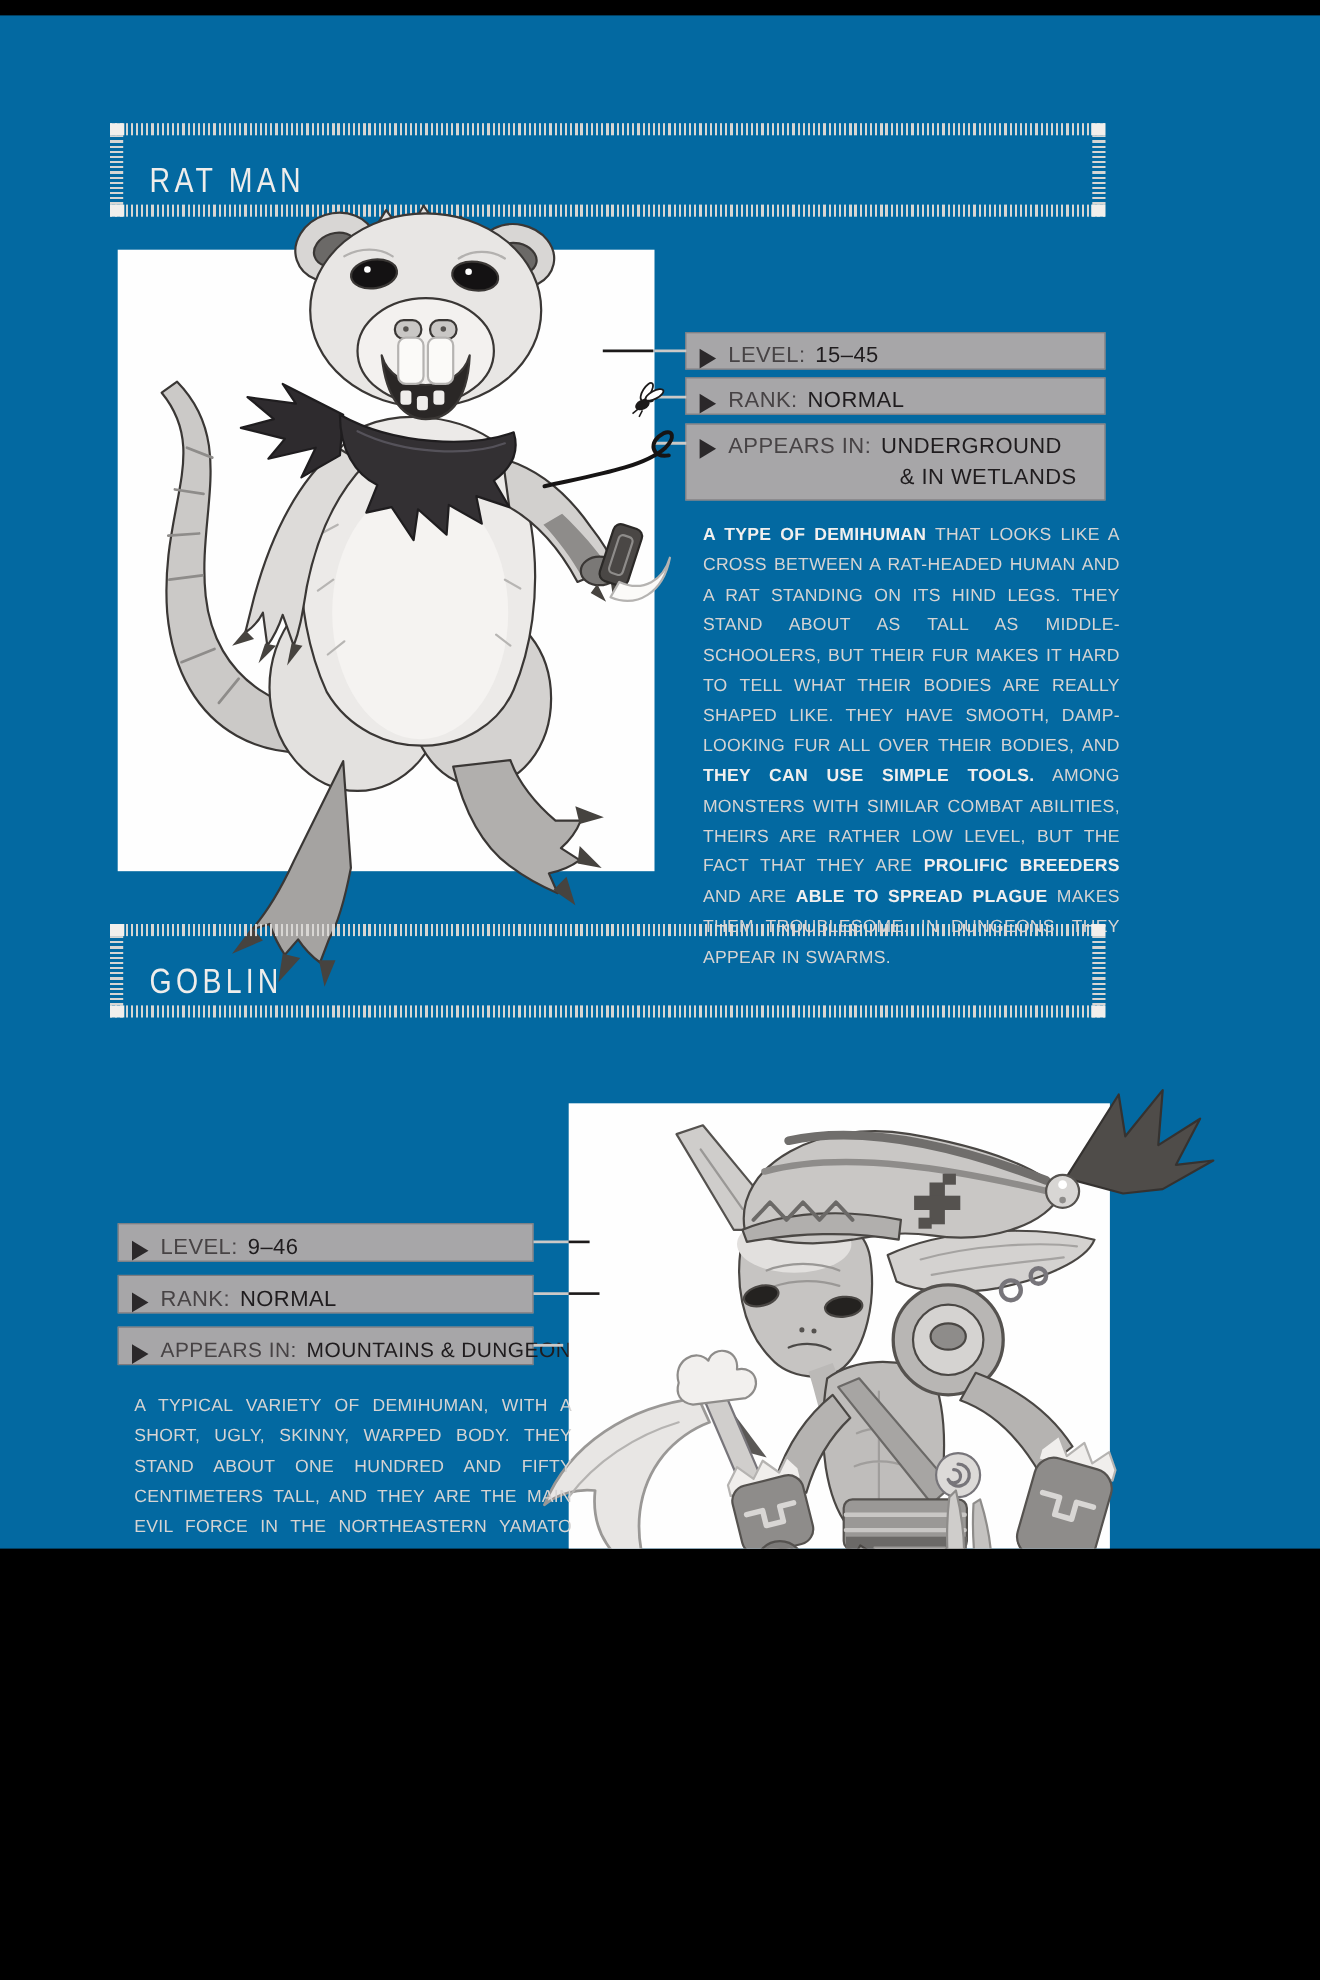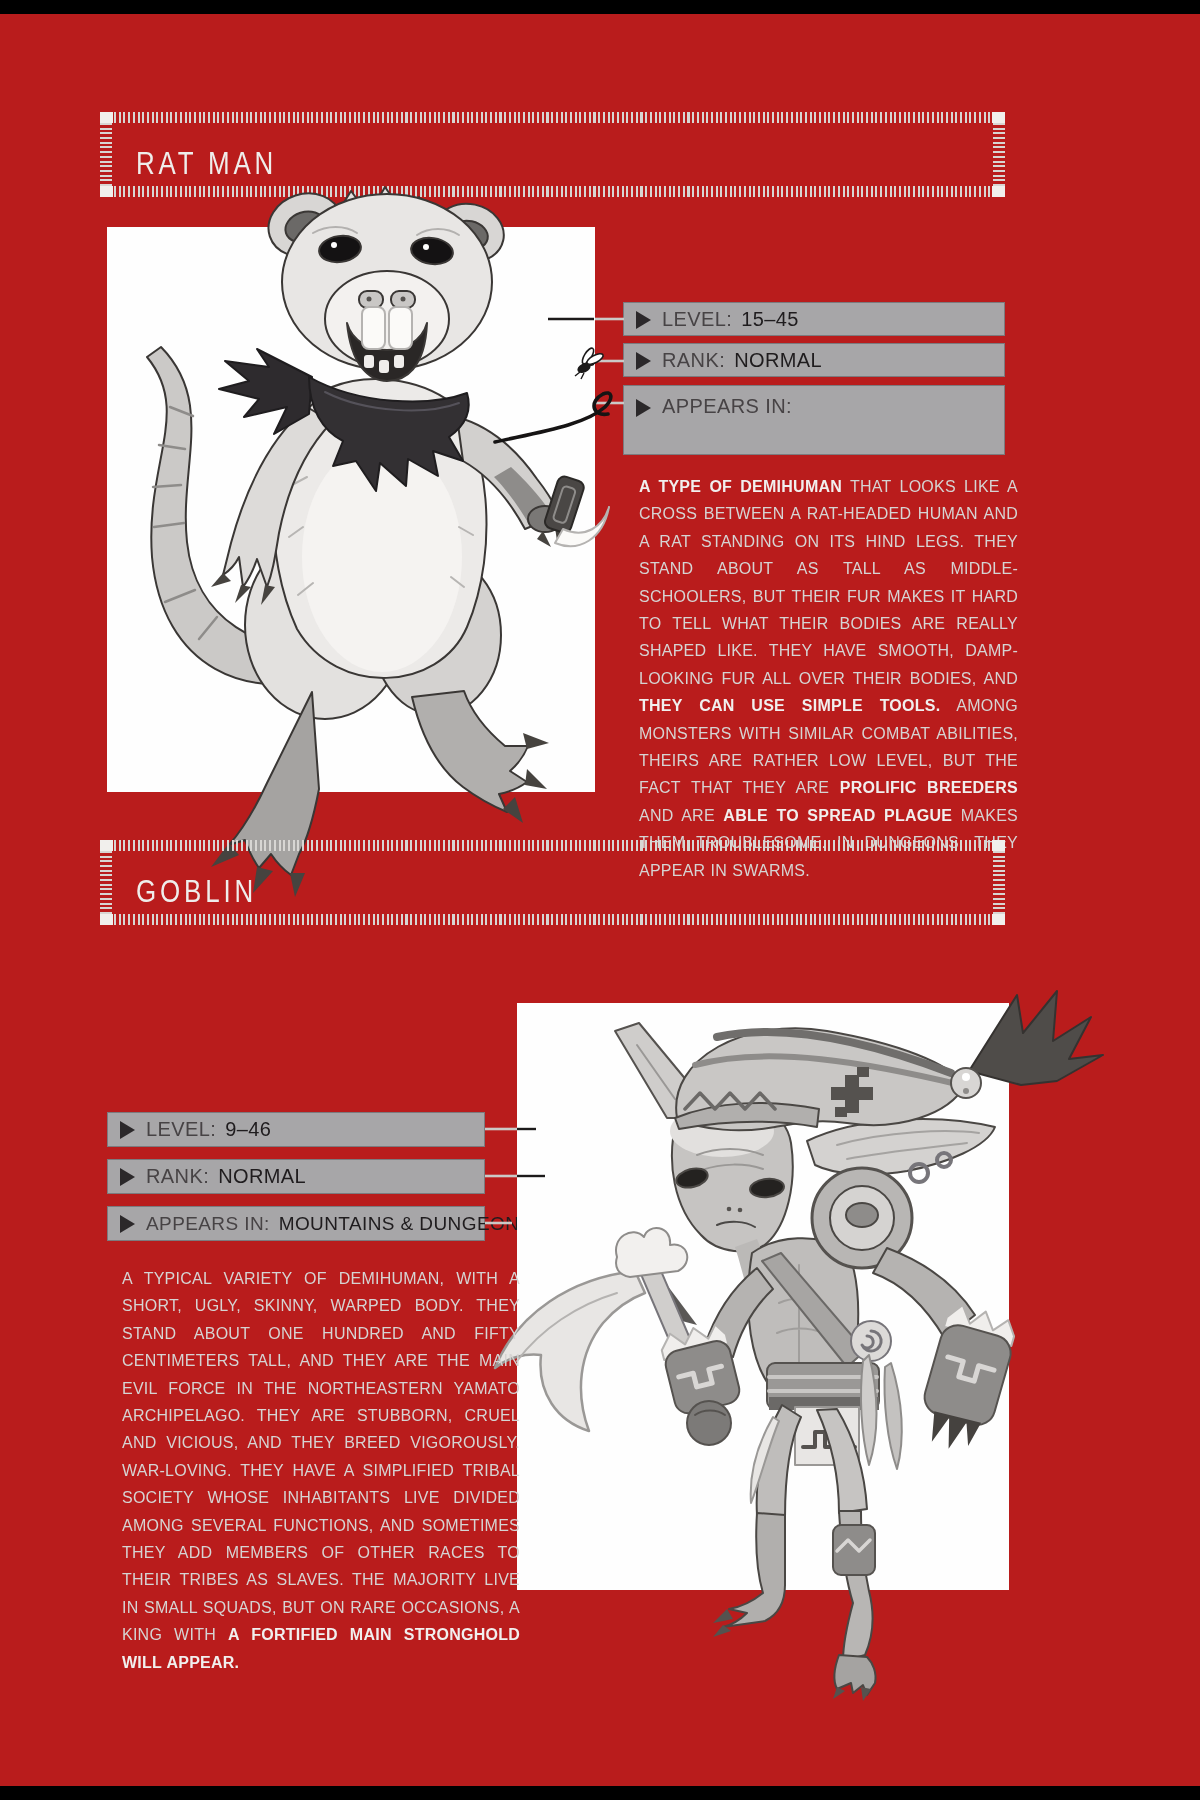--- a/index.html
+++ b/index.html
@@ -1,17 +1,17 @@
 <!DOCTYPE html>
 <html><head>
 <meta charset="utf-8">
 <style>
   html,body{margin:0;padding:0;background:#000;}
   .page{
-    position:relative;width:1200px;height:1800px;background:#b91c1c;overflow:hidden;
+    position:relative;width:1200px;height:1408px;background:#0369a1;overflow:hidden;
     font-family:"Liberation Sans", sans-serif;
   }
   .band{position:absolute;left:0;width:1200px;height:14px;background:#000;}
   .band.top{top:0;} .band.bottom{top:1786px;}
 
   
   .frame{position:absolute;width:905px;height:85px;}
   .f-top,.f-bottom{position:absolute;left:0;width:100%;height:11px;
     background:repeating-linear-gradient(90deg,#d8d6d3 0 2px,rgba(0,0,0,0) 2px 4.7px);}
   .f-top{top:0;} .f-bottom{top:74px;}
@@ -28,21 +28,21 @@
     transform:scaleY(1.18) scaleX(.96);transform-origin:left top;white-space:nowrap;
   }
 
   
   .imgbox{position:absolute;background:#fefefe;}
   .imgbox svg{position:absolute;overflow:visible;}
 
   
   .statbar{
     position:absolute;background:#a7a6a8;border:1px solid #7c7a7e;box-sizing:border-box;
-    display:flex;align-items:center;padding:0 12px;font-size:20px;letter-spacing:.4px;
+    display:flex;align-items:flex-end;padding:0 12px;font-size:20px;letter-spacing:.4px;
     color:#474345;white-space:nowrap;
   }
   .statbar.two{align-items:flex-start;padding-top:9px;}
   .statbar.tight{font-size:19px;}
   .arrow{width:0;height:0;border-left:15px solid #2b282a;border-top:9px solid transparent;
     border-bottom:9px solid transparent;margin-right:11px;flex:0 0 auto;margin-top:1px;}
   .statbar.two .arrow{margin-top:4px;}
   .slabel{margin-right:9px;}
   .svalue{font-weight:400;color:#1f1c1e;}
   .svalue .v2{display:block;padding-left:17px;margin-top:5px;}
@@ -166,20 +166,21 @@
       <span class="svalue">15–45</span>
     </div>
     <div class="statbar" style="left:623px;top:343px;width:382px;height:34px;">
       <span class="arrow"></span>
       <span class="slabel">RANK:</span>
       <span class="svalue">NORMAL</span>
     </div>
     <div class="statbar two" style="left:623px;top:385px;width:382px;height:70px;">
       <span class="arrow"></span>
       <span class="slabel">APPEARS IN:</span>
+      <span class="svalue"><span>UNDERGROUND</span><span class="v2">&amp; IN WETLANDS</span></span>
     </div>
 
     <p class="desc" style="left:627px;top:461px;width:379px;"><b>A TYPE OF DEMIHUMAN</b><span> THAT LOOKS LIKE A CROSS BETWEEN A RAT-HEADED HUMAN AND A RAT STANDING ON ITS HIND LEGS. THEY STAND ABOUT AS TALL AS MIDDLE-SCHOOLERS, BUT THEIR FUR MAKES IT HARD TO TELL WHAT THEIR BODIES ARE REALLY SHAPED LIKE. THEY HAVE SMOOTH, DAMP-LOOKING FUR ALL OVER THEIR BODIES, AND </span><b>THEY CAN USE SIMPLE TOOLS.</b><span> AMONG MONSTERS WITH SIMILAR COMBAT ABILITIES, THEIRS ARE RATHER LOW LEVEL, BUT THE FACT THAT THEY ARE </span><b>PROLIFIC BREEDERS</b><span> AND ARE </span><b>ABLE TO SPREAD PLAGUE</b><span> MAKES THEM TROUBLESOME. IN DUNGEONS, THEY APPEAR IN SWARMS.</span></p>
   </section>
 
   <section>
     <div class="frame" style="left:100px;top:840px;">
       <div class="f-top"></div>
         <div class="f-bottom"></div>
       <div class="f-left"></div>

